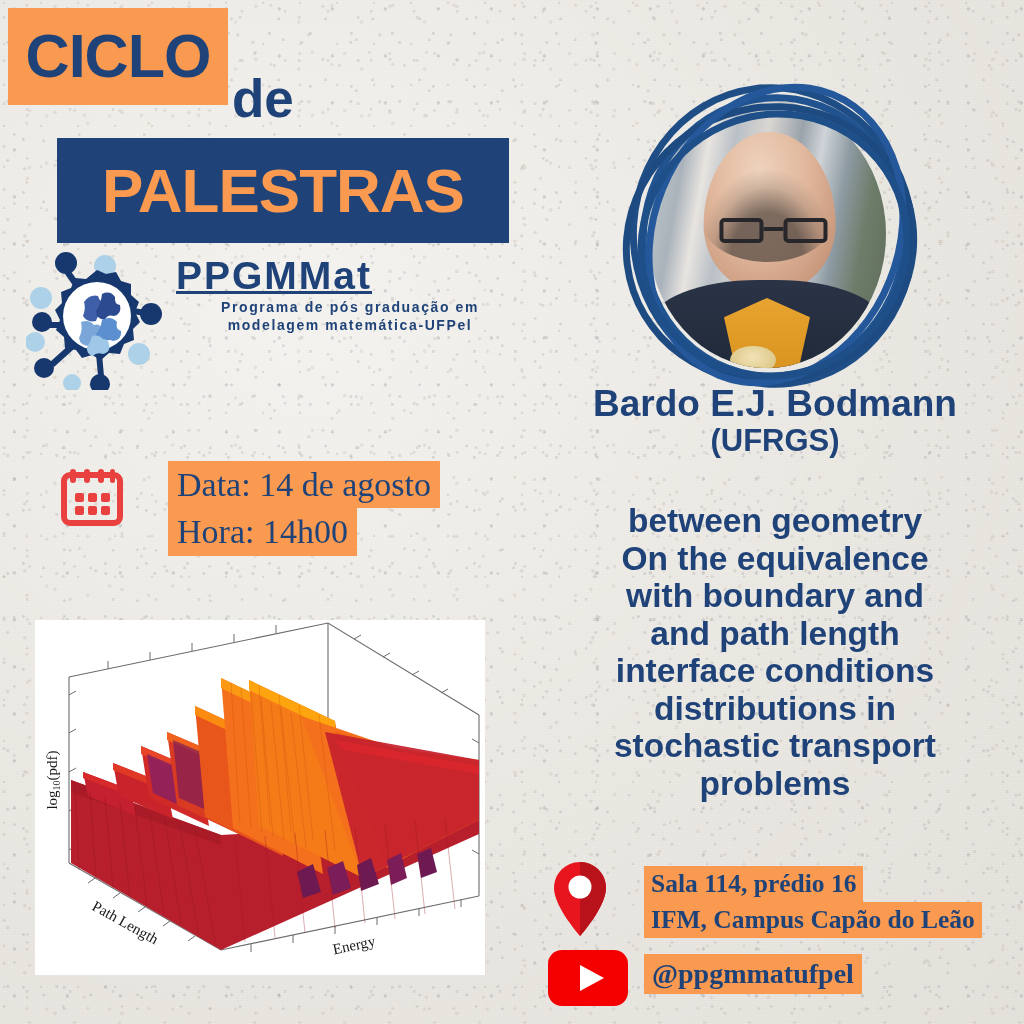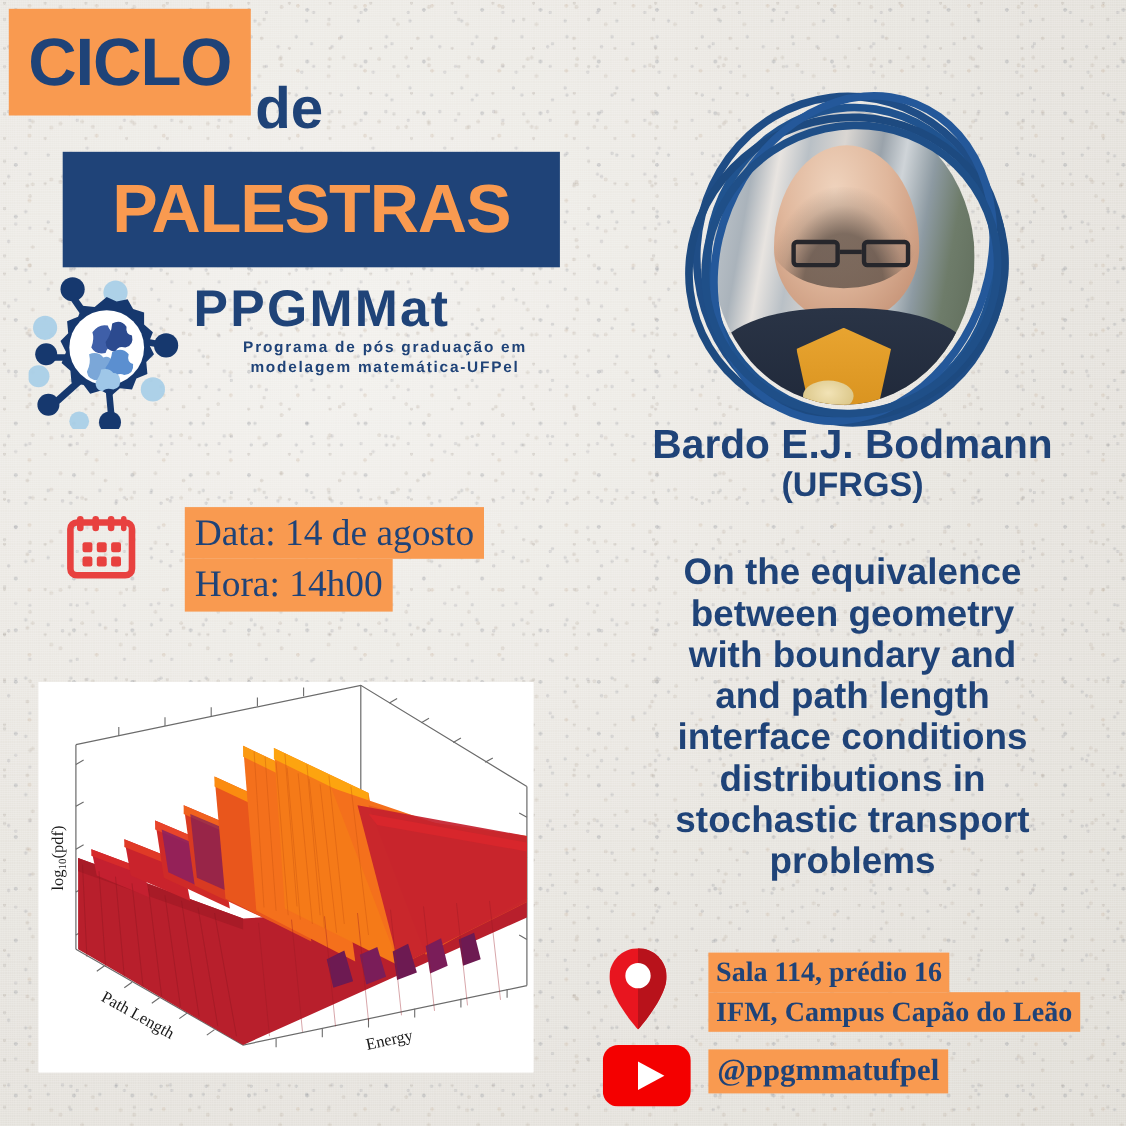--- a/index.html
+++ b/index.html
@@ -62,22 +62,22 @@
   .palestras-box span{
     color:#f99a50;font-weight:bold;font-size:62px;letter-spacing:-1px;
     font-family:"Liberation Sans",sans-serif;line-height:1;
   }
 
   
   .logo-wrap{position:absolute;left:26px;top:250px;width:510px;height:140px;}
   .logo-mark{position:absolute;left:0;top:0;width:142px;height:140px;}
   .logo-text{position:absolute;left:150px;top:6px;width:360px;}
   .logo-title{
-    color:#1f4378;font-weight:bold;font-size:47px;letter-spacing:2px;
-    line-height:1;font-family:"Liberation Sans",sans-serif;white-space:nowrap;
+    color:#1f4378;font-weight:bold;font-size:39px;letter-spacing:2px;
+    line-height:1;font-family:"Liberation Sans",sans-serif;white-space:nowrap;text-decoration:underline;
   }
   .logo-sub{
     color:#1f4378;font-weight:bold;font-size:14px;letter-spacing:1.6px;
     line-height:1.28;text-align:center;margin-top:4px;width:348px;
     font-family:"Liberation Sans",sans-serif;
   }
 
   
   .cal-icon{position:absolute;left:60px;top:463px;width:64px;height:64px;}
   .datetime{position:absolute;left:168px;top:461px;}
@@ -279,22 +279,22 @@
     <div class="ring r2"></div>
     <div class="ring r3"></div>
     <div class="ring r4"></div>
     <div class="ring r5"></div>
   </div>
 
   <div class="speaker-name">Bardo E.J. Bodmann</div>
   <div class="speaker-aff">(UFRGS)</div>
 
   <div class="talk-title">
+    <div>between geometry</div>
     <div>On the equivalence</div>
-    <div>between geometry</div>
     <div>with boundary and</div>
     <div>and path length</div>
     <div>interface conditions</div>
     <div>distributions in</div>
     <div>stochastic transport</div>
     <div>problems</div>
   </div>
 
   <div class="pin-icon">
     <svg viewBox="0 0 52 74" width="52" height="74" aria-hidden="true">

